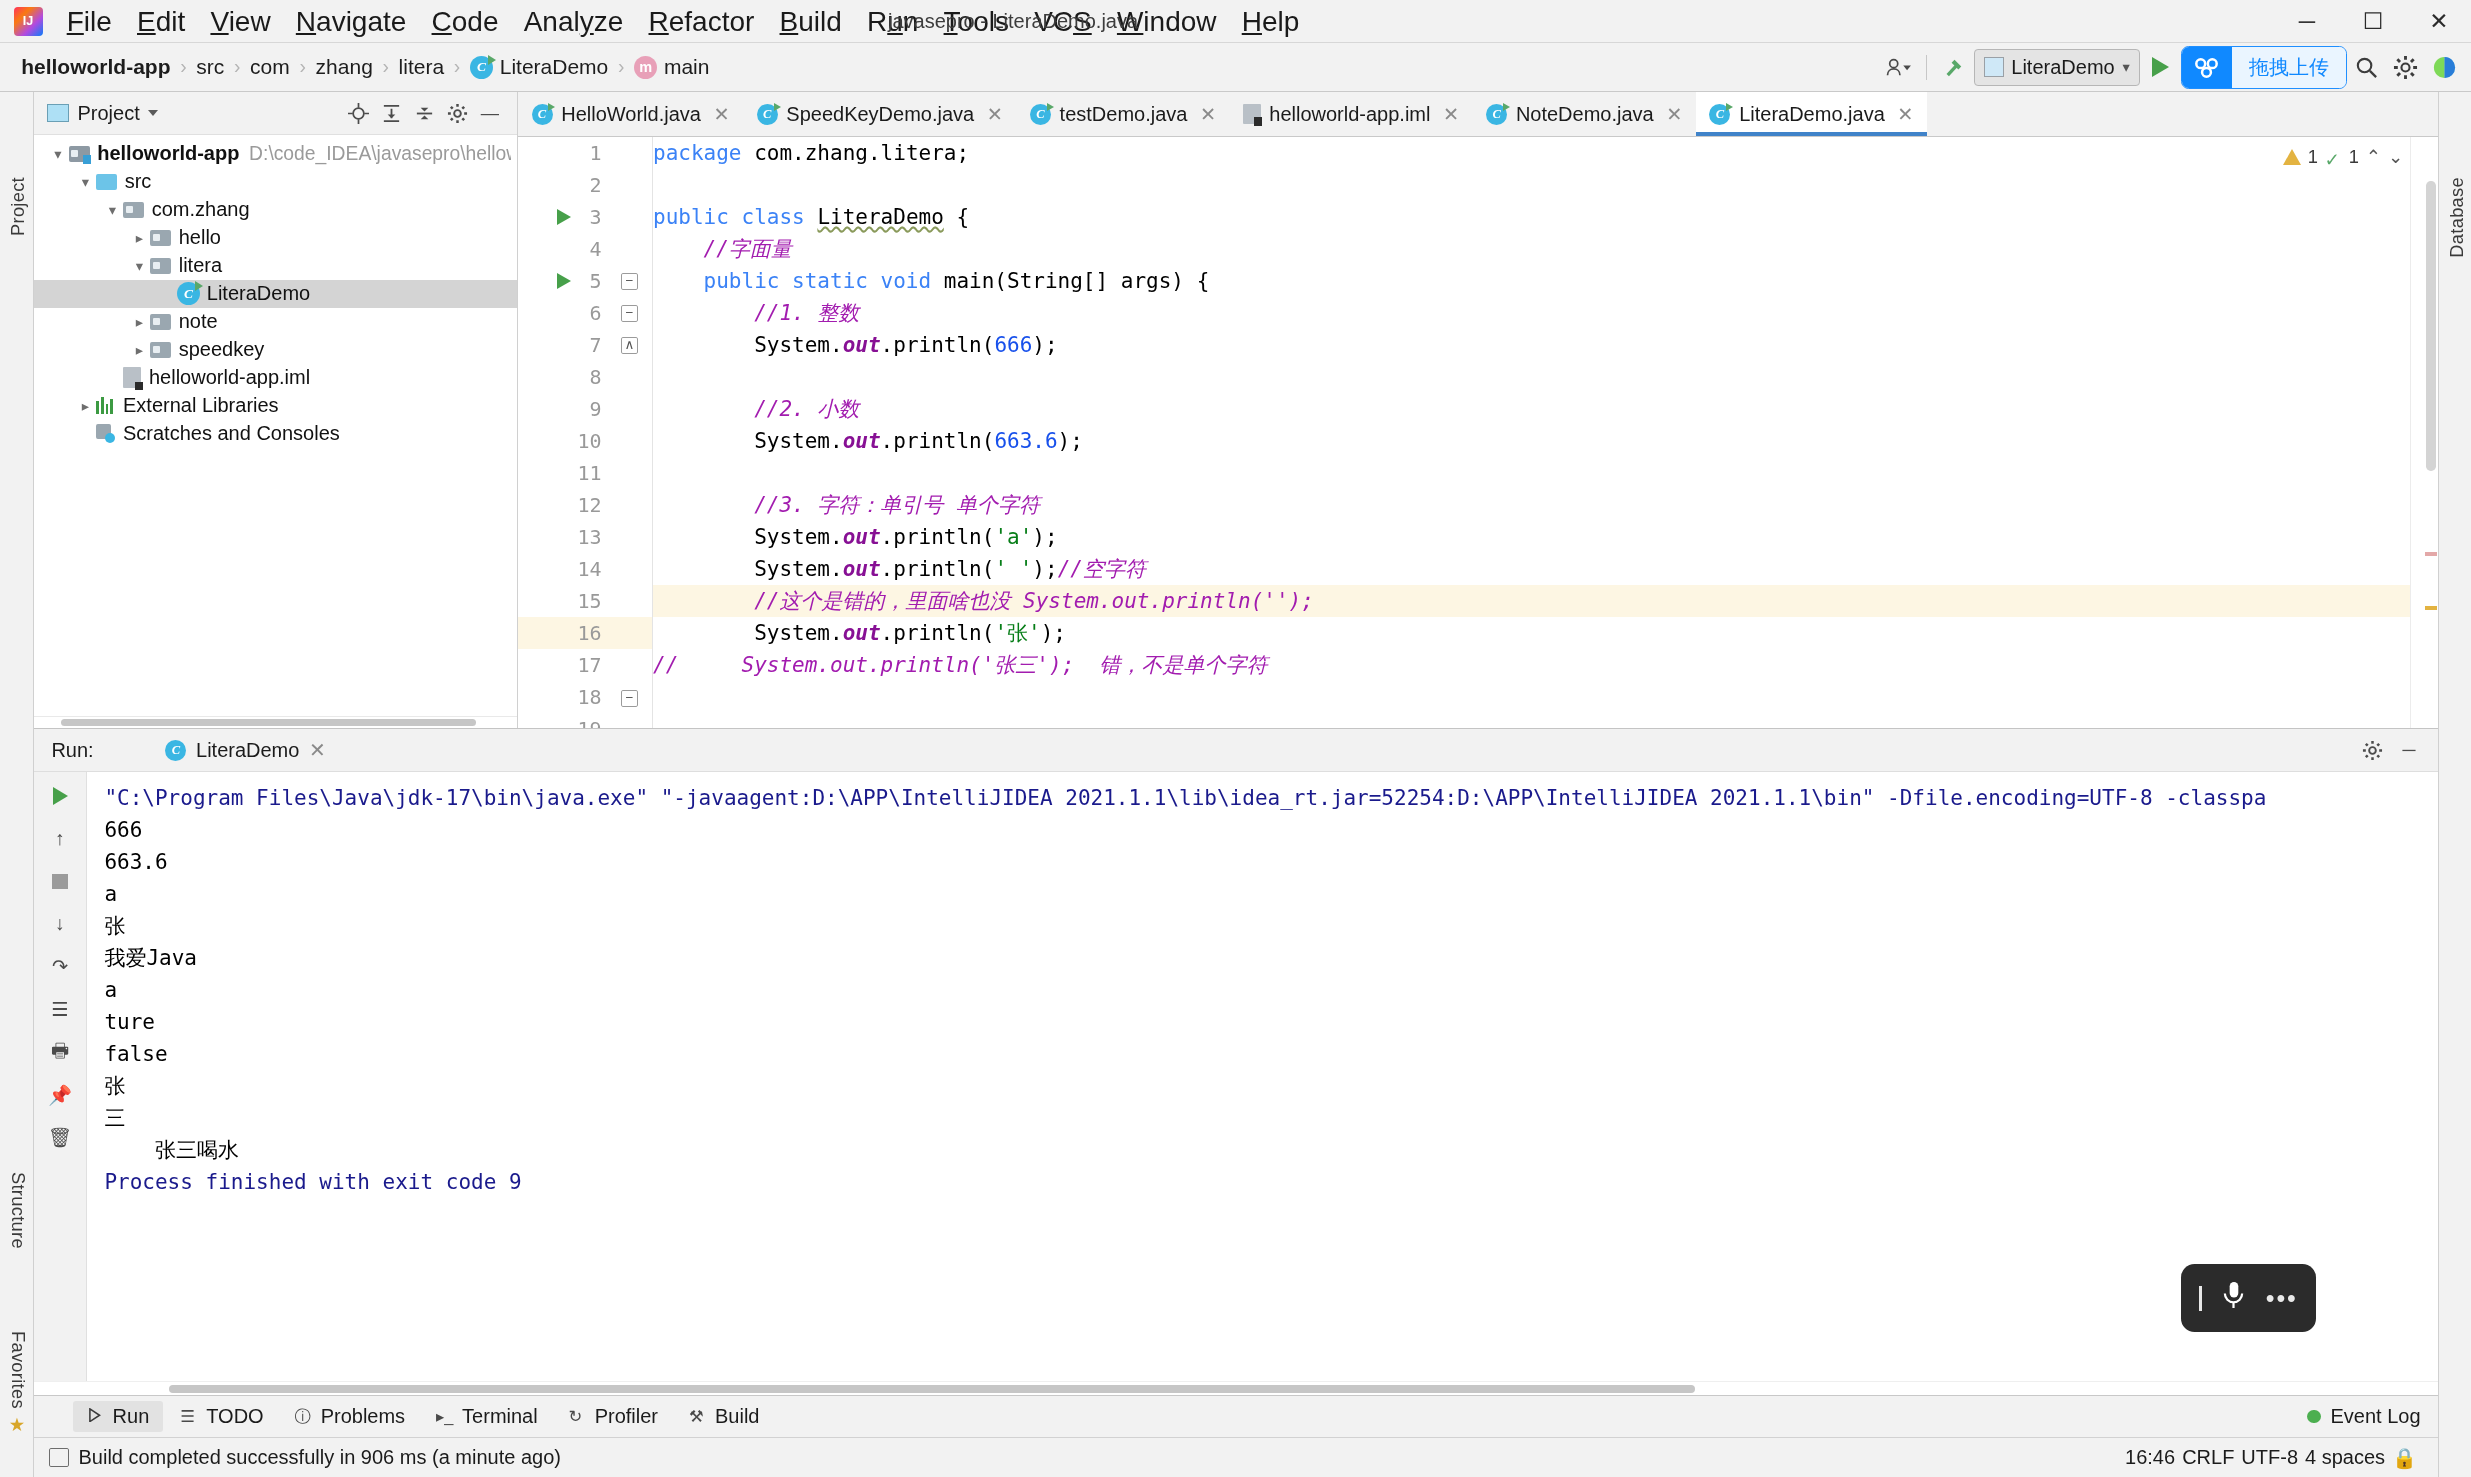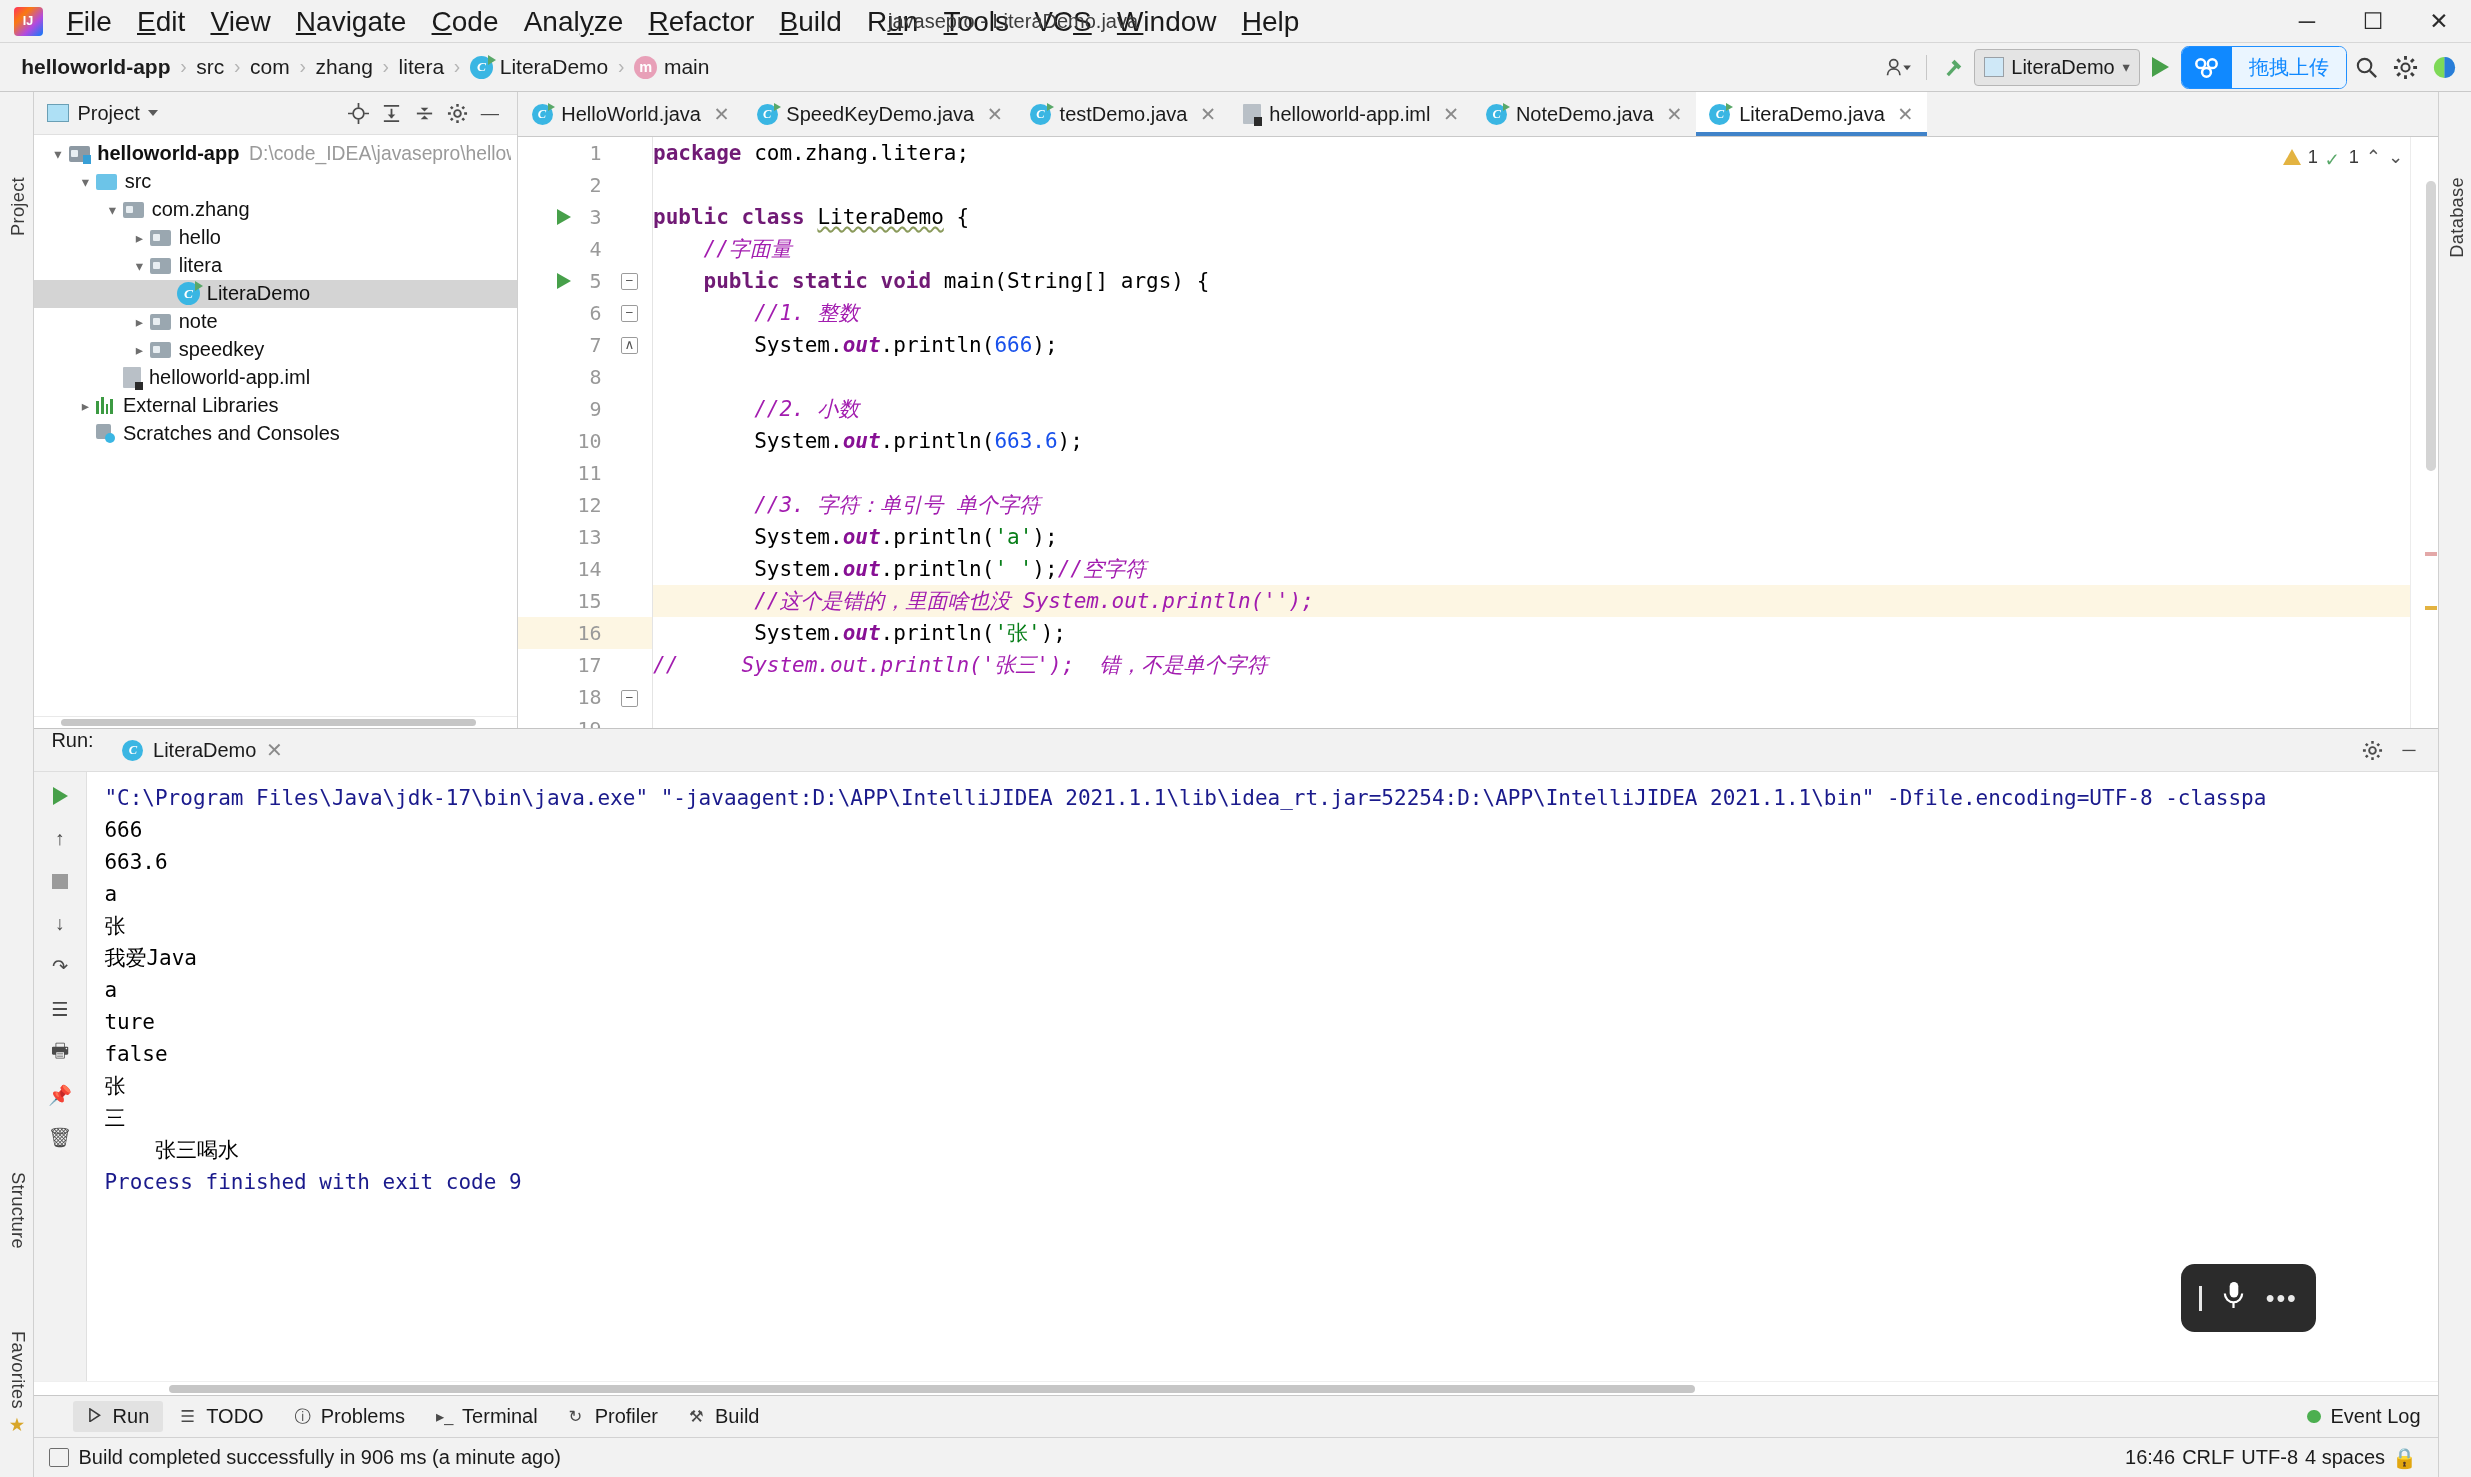--- a/index.html
+++ b/index.html
@@ -115,41 +115,41 @@
   .tabico.iml::after{content:"";border:0;right:-1.9px;bottom:-1.9px;top:auto;width:8.7px;height:8.7px;background:#2b2b2b;}
 
   .codearea{flex:1;display:flex;min-height:0;position:relative;overflow:hidden;background:#fff;}
   .gutter{width:97px;background:#fff;flex:none;text-align:right;position:relative;}
   .fold{width:37px;background:#fff;border-right:1px solid #e4e4e4;flex:none;position:relative;}
   .codelines{flex:1;position:relative;min-width:0;overflow:hidden;}
   .cl{height:32px;line-height:32px;font-family:"DejaVu Sans Mono","Liberation Mono",monospace;
     font-size:21px;white-space:pre;}
   .gn{color:#999;padding-right:13.5px;font-family:"DejaVu Sans Mono","Liberation Mono",monospace;font-size:20px;}
   .cl.hl,.gn.hl{background:#fdf6e3;}
-  .kw{color:#701a75;font-weight:bold;}
+  .kw{color:#3b82f6;font-weight:normal;}
   .cm{color:#a21caf;font-style:italic;}
   .num{color:#1750eb;}
   .str{color:#067d17;}
   .fld{color:#871094;font-style:italic;font-weight:bold;}
   .wavy{text-decoration:underline;text-decoration-style:wavy;text-decoration-color:#8a9a5b;}
   .rgut{position:absolute;left:5.8px;width:15.4px;height:15.4px;border:1px solid #9b9b9b;border-radius:1.9px;
     background:#fff;color:#555;font-size:13.5px;line-height:13.5px;text-align:center;}
   .runmark{position:absolute;left:39px;width:0;height:0;border-left:14.5px solid #47a04a;
     border-top:8.7px solid transparent;border-bottom:8.7px solid transparent;}
 
   .scrollright{width:27px;background:#fff;border-left:1px solid #ececec;flex:none;position:relative;}
   .warnbar{position:absolute;right:29px;top:0;height:39px;display:flex;align-items:center;gap:6.8px;
     font-size:18.3px;color:#3a3a3a;z-index:5;background:#fff;padding:0 5.8px;}
   .wico{width:17.4px;height:15.4px;position:relative;}
   .wico.tri{width:0;height:0;border-left:9.7px solid transparent;border-right:9.7px solid transparent;border-bottom:16.4px solid #e3b341;}
   .wico.chk{color:#59a869;font-size:18.3px;}
 
   
   .runpanel{height:666px;background:#fff;border-top:1px solid #c4c4c4;display:flex;flex-direction:column;flex:none;}
-  .run-head{height:42px;display:flex;background:#f2f2f2;border-bottom:1px solid #dedede;padding-left:17.4px;flex:none;}
+  .run-head{height:42px;display:flex;align-items:center;background:#f2f2f2;border-bottom:1px solid #dedede;padding-left:17.4px;flex:none;gap:43px;}
   .run-lbl{font-size:20px;color:#1b1b1b;margin-right:21px;}
   .run-tab{display:flex;align-items:center;gap:9.7px;font-size:20px;color:#1b1b1b;padding:0 7.7px;}
   .run-tab .ic{width:21px;height:21px;border-radius:50%;background:#3ab6e3;position:relative;}
   .run-tab .ic::before{content:"C";position:absolute;left:0;right:0;top:50%;transform:translateY(-50%);
     text-align:center;font-size:12.6px;font-weight:bold;color:#fff;font-family:"Liberation Serif",serif;font-style:italic;}
   .run-tab .x{color:#8a8a8a;}
   .run-head-right{margin-left:auto;display:flex;align-items:center;gap:5.8px;padding-right:13.5px;}
   .run-body{flex:1;display:flex;min-height:0;}
   .run-tools{width:52px;background:#f2f2f2;border-right:1px solid #e0e0e0;padding-top:7.7px;flex:none;
     display:flex;flex-direction:column;align-items:center;gap:9.7px;}

